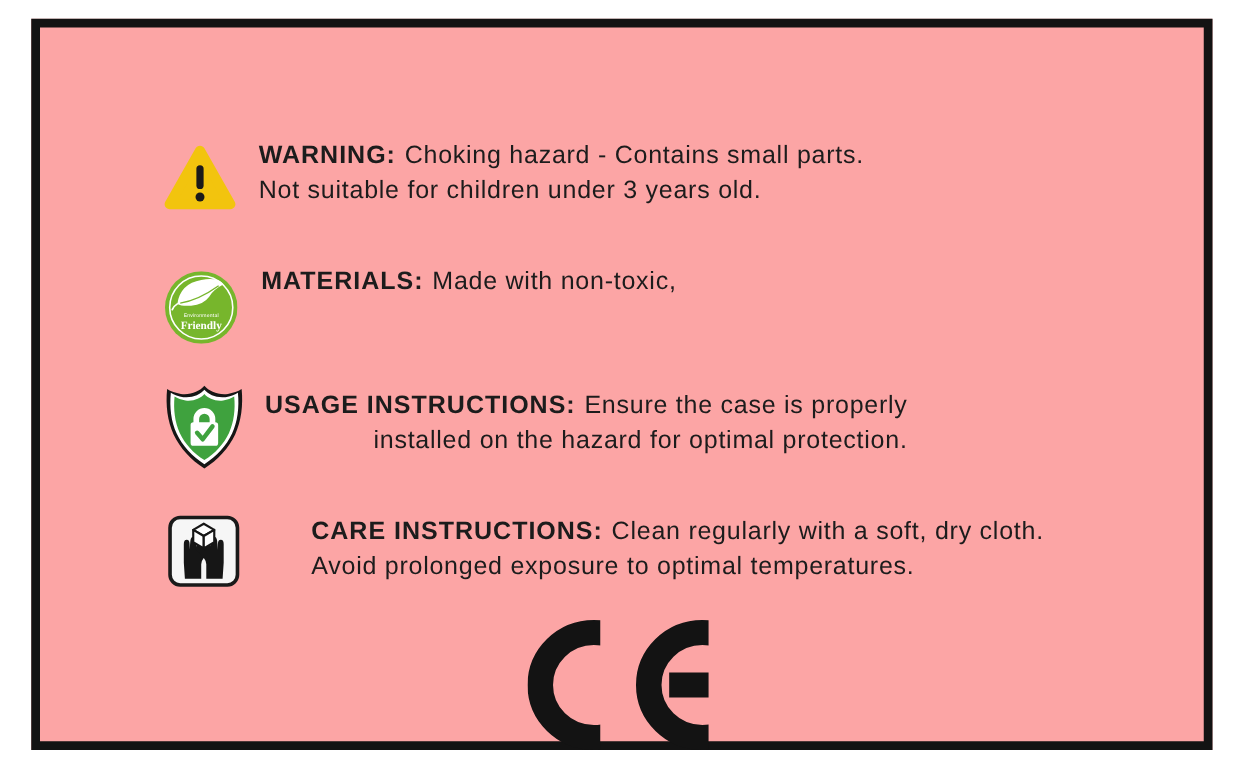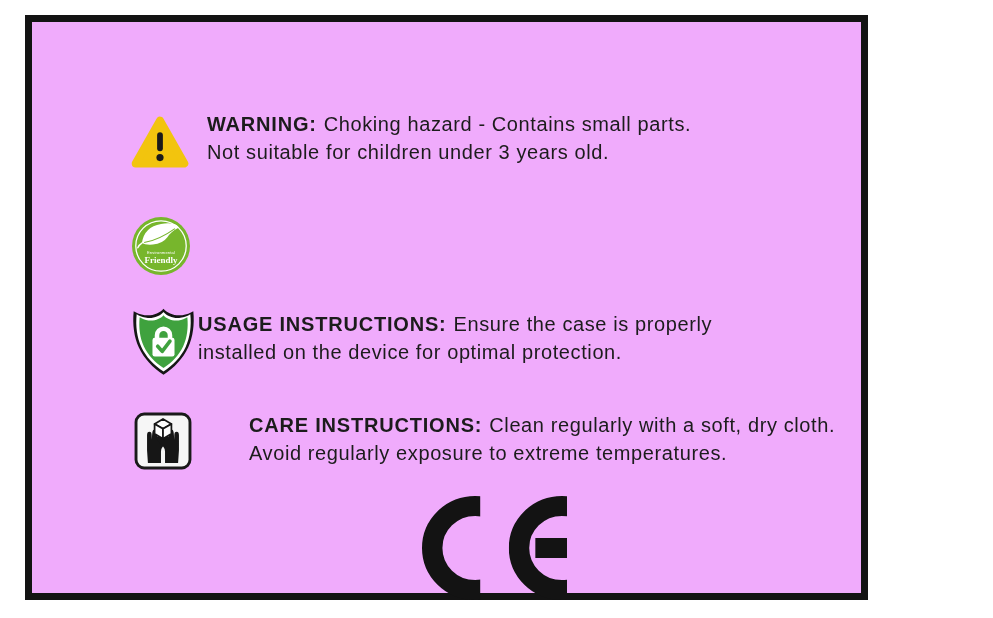--- a/index.html
+++ b/index.html
@@ -2,38 +2,38 @@
 <html><head>
 <meta charset="utf-8">
 <style>
   html,body{margin:0;padding:0;background:#ffffff;}
   body{
     width:993px;height:618px;position:relative;overflow:hidden;
     font-family:"Liberation Sans","DejaVu Sans",sans-serif;
     color:#1c1c1c;
   }
   .frame{
-    position:absolute;left:25px;top:15px;width:843px;height:585px;
-    border:7px solid #131313;box-sizing:border-box;background:#f0abfc;
+    position:absolute;left:25px;top:15px;width:945px;height:585px;
+    border:7px solid #131313;box-sizing:border-box;background:#fca5a5;
   }
   .abs{position:absolute;}
   .row-text{
     font-size:20px;line-height:28px;letter-spacing:.6px;white-space:nowrap;
     color:#1c1c1c;
   }
   .row-text .lbl{font-weight:700;letter-spacing:.8px;padding-right:7px;}
   svg{display:block;}
   
   #warn-icon   {left:99px;  top:94px;}
   #eco-icon    {left:100px; top:195px;}
   #shield-icon {left:99px;  top:286px;}
   #care-icon   {left:102px; top:390px;}
   #warn-text   {left:175px; top:88px;}
   #eco-text    {left:177px; top:189px;}
-  #shield-text {left:166px; top:288px;}
+  #shield-text {left:180px; top:288px;text-align:right;}
   #care-text   {left:175px; top:389px;margin-left:42px;}
   #ce          {left:390px; top:474px;}
 </style>
 </head>
 <body>
 
 <div class="frame">
 
   <svg id="warn-icon" class="abs" width="58" height="52" viewBox="0 0 100 90">
     <path d="M50 8 L92 82 L8 82 Z" fill="#F2C40E" stroke="#F2C40E" stroke-width="14" stroke-linejoin="round"></path>
@@ -48,52 +48,53 @@
   <svg id="eco-icon" class="abs" width="58" height="58" viewBox="0 0 100 100">
     <circle cx="50" cy="50" r="50" fill="#77B62C"></circle>
     <circle cx="50" cy="50" r="43.5" fill="none" stroke="#ffffff" stroke-width="2.2"></circle>
     <path d="M17 45 Q21 17 50 12 Q73 8 81 18 Q67 25 61 35 Q53 46 36 47.5 Q23 48.5 17 45 Z" fill="#ffffff"></path>
     <path d="M21 44 Q46 40 74 20" fill="none" stroke="#77B62C" stroke-width="2"></path>
     <path d="M17 45 Q12 48 10 53" fill="none" stroke="#ffffff" stroke-width="2.4" stroke-linecap="round"></path>
     <text x="50" y="63" text-anchor="middle" font-size="7" letter-spacing="0.3" fill="#ffffff" font-family="Liberation Sans, DejaVu Sans, sans-serif">Environmental</text>
     <text x="50" y="80" text-anchor="middle" font-size="15.5" font-weight="bold" fill="#ffffff" font-family="Liberation Serif, DejaVu Serif, serif">Friendly</text>
   </svg>
   <div id="eco-text" class="abs row-text">
+    <div><b class="lbl">MATERIALS:</b><span>Made with non-toxic,</span></div>
   </div>
 
   <svg id="shield-icon" class="abs" width="65" height="70" viewBox="0 0 100 108">
     <defs>
       <path id="shieldShape" d="M50 1 C44 8 33 12.5 21 11 C14.5 10 8.5 8 4 5 C2 25 4.5 45 12 61 C20 78 33 92 50 103 C67 92 80 78 88 61 C95.5 45 98 25 96 5 C91.5 8 85.5 10 79 11 C67 12.5 56 8 50 1 Z"></path>
     </defs>
     <use href="#shieldShape" fill="#161616"></use>
     <use href="#shieldShape" fill="#ffffff" transform="translate(5,5.1) scale(0.9)"></use>
     <use href="#shieldShape" fill="#3FA23E" transform="translate(10,10.3) scale(0.8)"></use>
     <path d="M40 49 L40 42 A10 10 0 0 1 60 42 L60 49" fill="none" stroke="#ffffff" stroke-width="7"></path>
     <rect x="33" y="46" width="34" height="29" rx="3.5" fill="#ffffff"></rect>
     <path d="M41 59 L48 67 L60 51" fill="none" stroke="#3FA23E" stroke-width="5.5" stroke-linecap="round" stroke-linejoin="round"></path>
   </svg>
   <div id="shield-text" class="abs row-text">
     <div><b class="lbl">USAGE INSTRUCTIONS:</b><span>Ensure the case is properly</span></div>
-    <div>installed on the device for optimal protection.</div>
+    <div>installed on the hazard for optimal protection.</div>
   </div>
 
   <svg id="care-icon" class="abs" width="58" height="58" viewBox="0 0 100 100">
     <defs>
       <path id="handL" d="M24 88 L22.5 66 L22.5 40 Q22.5 34 26.5 34 Q30.5 34 30.5 40 L30.5 48 L31.5 36 Q32 30 36 30 Q40 30 40 36 L40 48 L41.5 38 Q42 32 45.5 32 Q49 32.5 48.5 38 L47.5 50 Q50.5 44 55.5 42 Q60.5 40.5 61 45 Q61.5 49 56.5 52 L49.5 60 Q46.5 63.5 46.5 68 L46.5 88 Z"></path>
     </defs>
     <rect x="3.5" y="3.5" width="93" height="93" rx="14" fill="#F6F6F6" stroke="#1a1a1a" stroke-width="5"></rect>
     <use href="#handL" fill="#161616"></use>
     <use href="#handL" fill="#161616" transform="translate(100,0) scale(-1,1)"></use>
     <path d="M50 12 L64.5 20.5 L50 29 L35.5 20.5 Z" fill="#fdfdfd" stroke="#161616" stroke-width="3" stroke-linejoin="round"></path>
     <path d="M35.5 20.5 L35.5 37.5 L50 46 L50 29 Z" fill="#fdfdfd" stroke="#161616" stroke-width="3" stroke-linejoin="round"></path>
     <path d="M64.5 20.5 L64.5 37.5 L50 46 L50 29 Z" fill="#fdfdfd" stroke="#161616" stroke-width="3" stroke-linejoin="round"></path>
   </svg>
   <div id="care-text" class="abs row-text">
     <div><b class="lbl">CARE INSTRUCTIONS:</b><span>Clean regularly with a soft, dry cloth.</span></div>
-    <div>Avoid regularly exposure to extreme temperatures.</div>
+    <div>Avoid prolonged exposure to optimal temperatures.</div>
   </div>
 
   <svg id="ce" class="abs" role="img" width="145" height="104" viewBox="0 0 142 104" preserveAspectRatio="none" aria-label="CE">
     <defs>
       <clipPath id="cutC">
           <rect x="-5" y="-5" width="62" height="114"></rect>
         </clipPath>
       <clipPath id="cutE">
           <rect x="85" y="-5" width="57" height="114"></rect>
         </clipPath>

